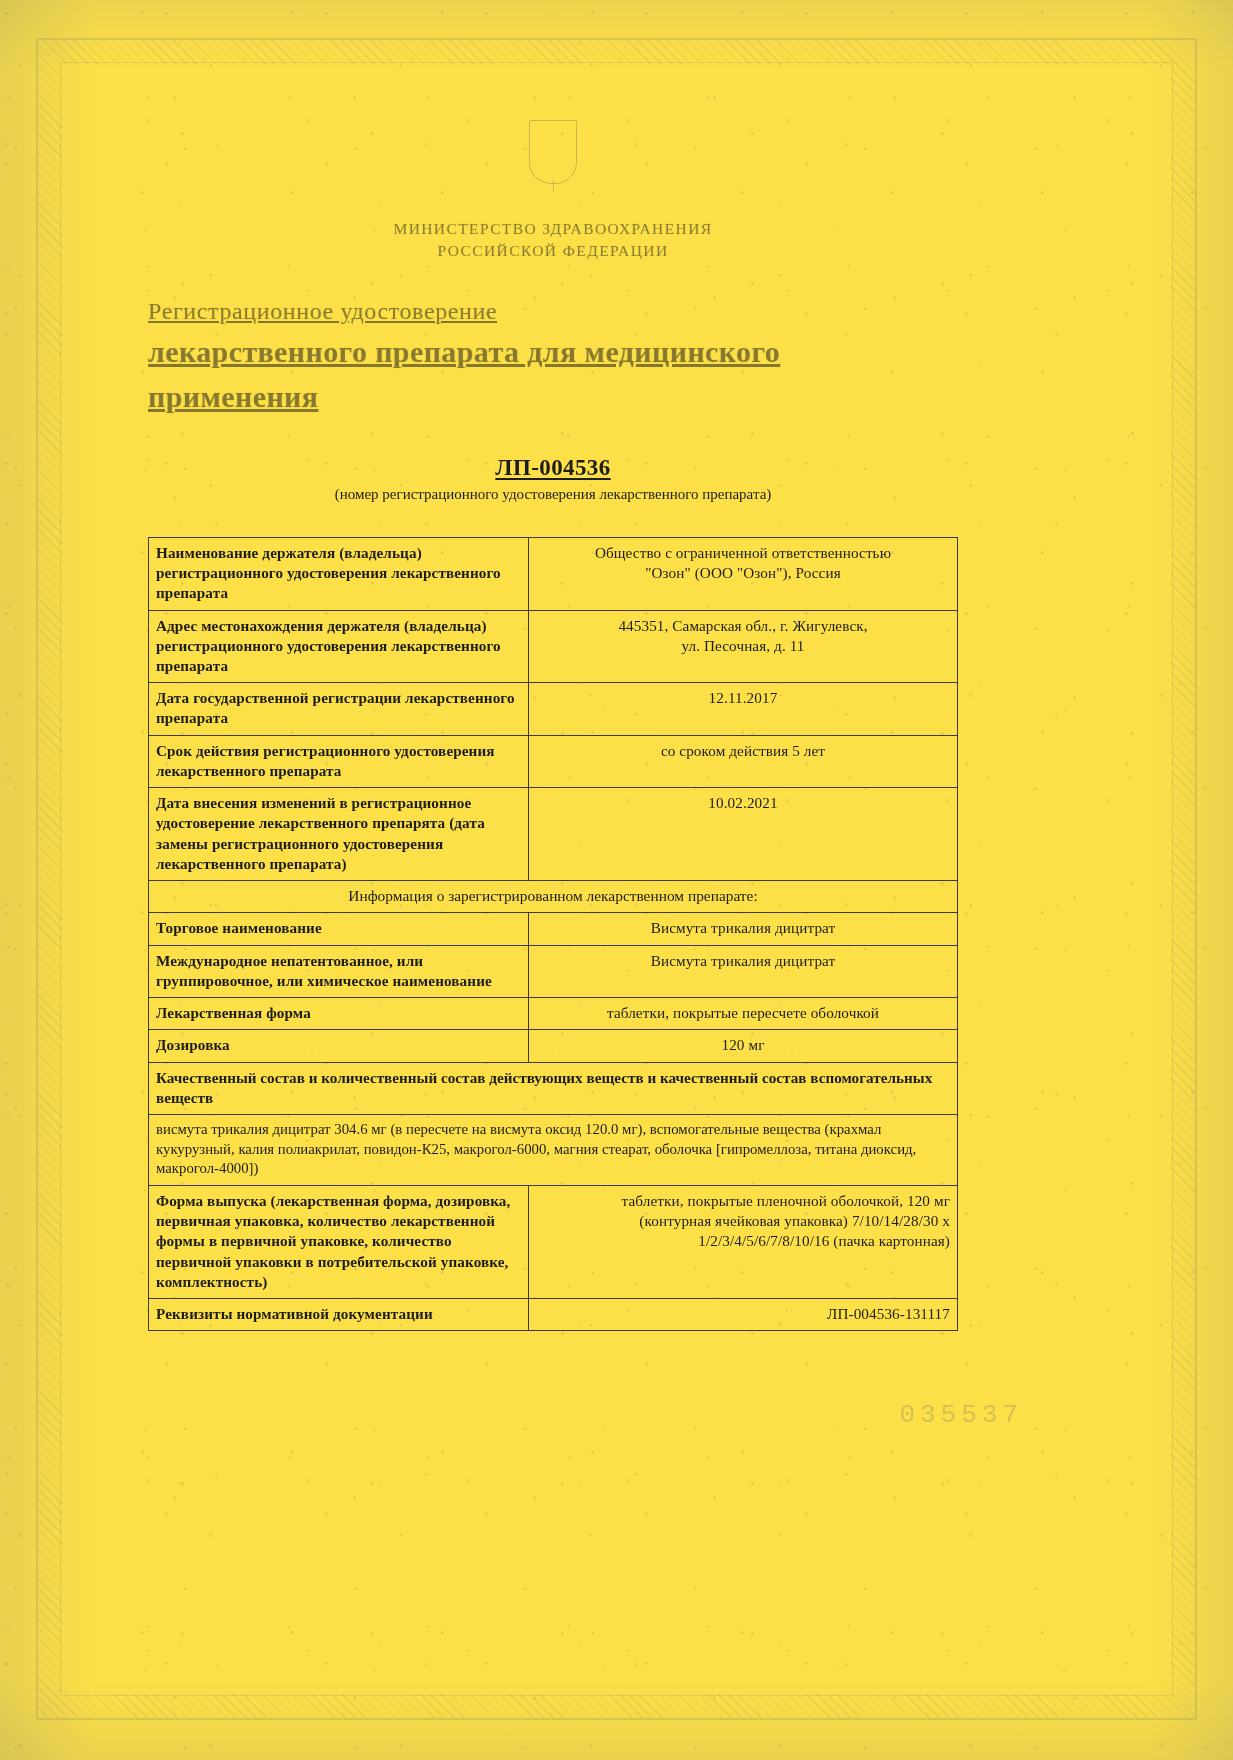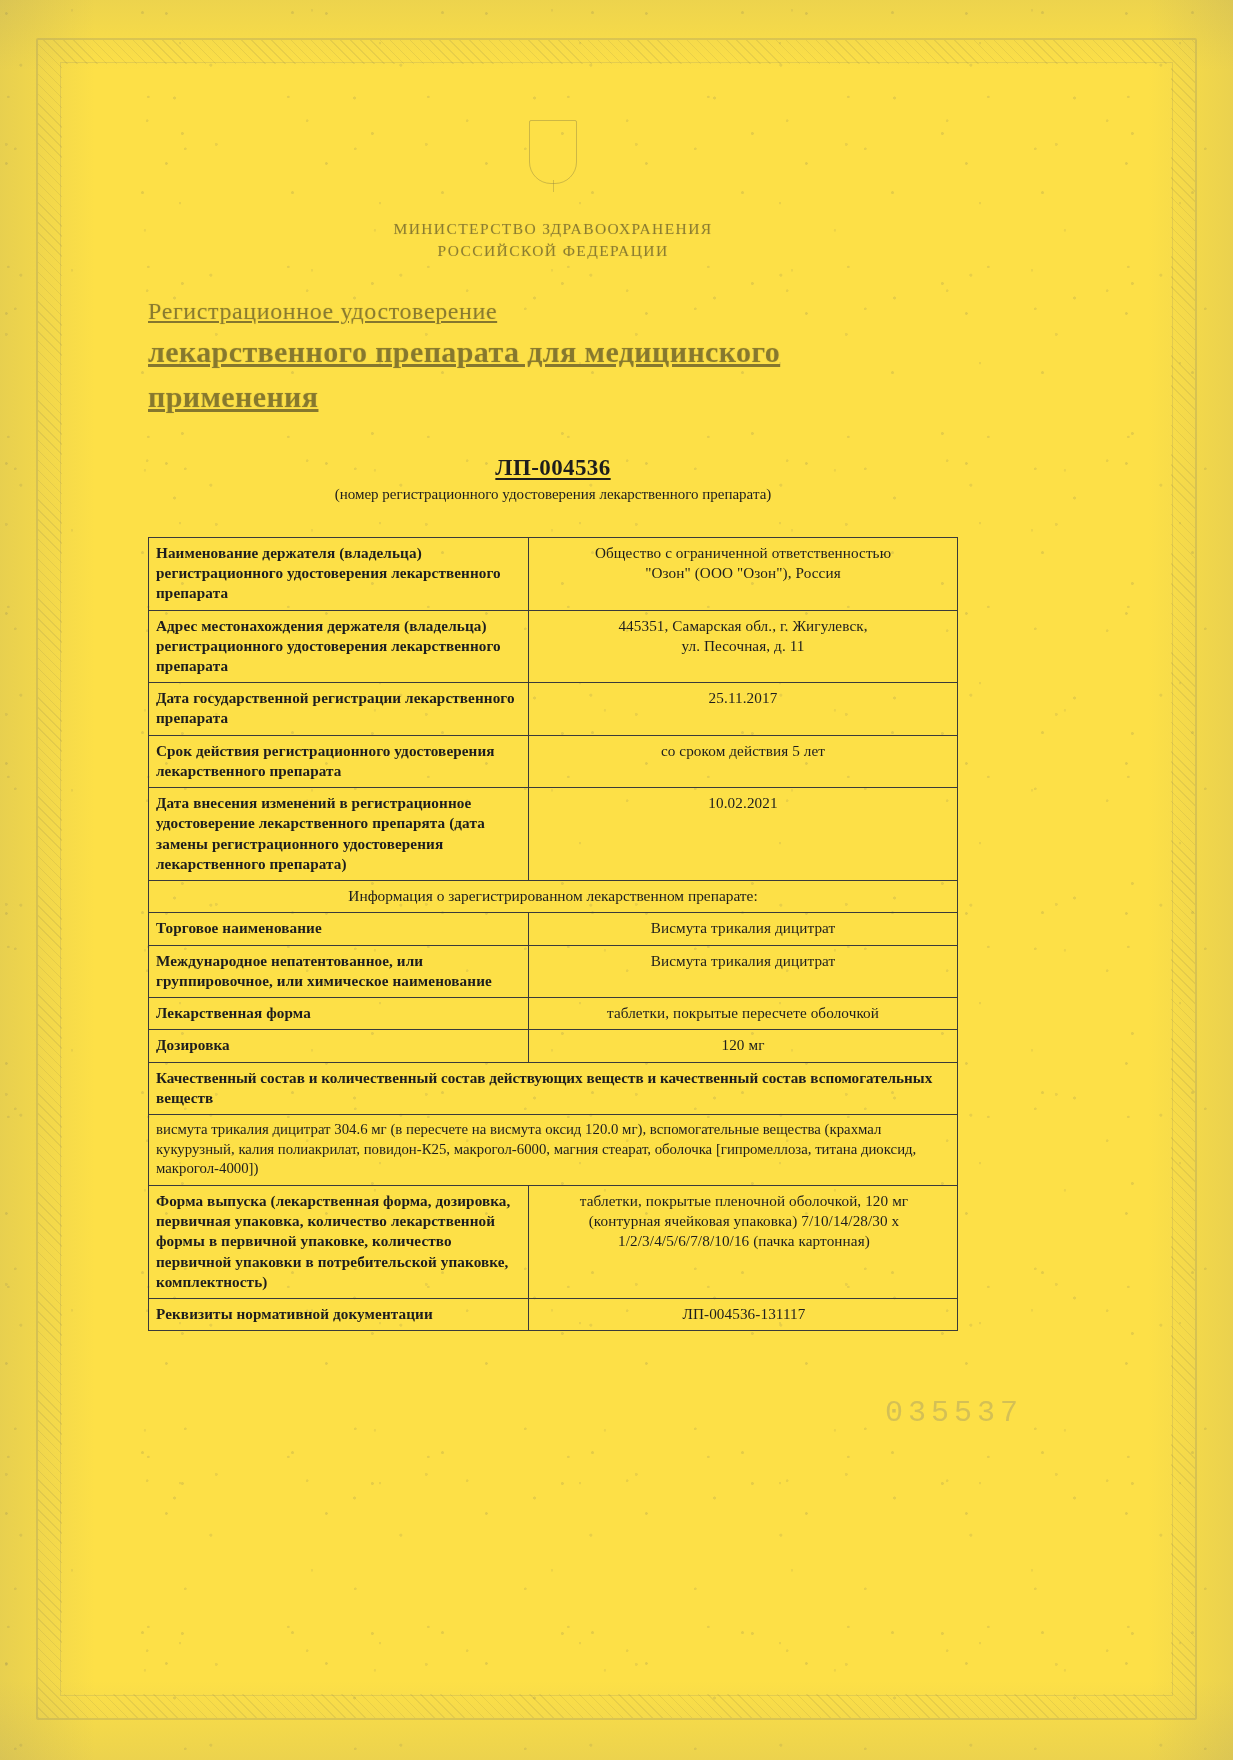--- a/index.html
+++ b/index.html
@@ -159,21 +159,21 @@
     width: 380px;
     font-weight: 700;
     letter-spacing: .1px;
   }
   td.value {
     text-align: center;
     vertical-align: middle;
     letter-spacing: .1px;
   }
   td.value.left {
-    text-align: center;
+    text-align: right;
     padding-left: 9px;
     font-family: Liberation Serif, serif;
   }
   td.section {
     text-align: center;
     font-weight: 400;
     font-size: 15.4px;
     padding: 6px 7px;
   }
   td.fullbold {
@@ -186,21 +186,21 @@
     line-height: 1.34;
     font-size: 14.8px;
   }
   .val-line { display: block; }
 
   
   .wm-digits {
     position: absolute;
     right: 210px;
     bottom: 330px;
-    font-size: 30px;
+    font-size: 26px;
     letter-spacing: 5px;
     color: rgba(120,120,120,.30);
     font-family: "Liberation Mono", "DejaVu Sans Mono", monospace;
   }
 </style>
 </head>
 <body>
 
 <div class="page">
 
@@ -245,21 +245,21 @@
         <tr>
           <td class="label">Адрес местонахождения держателя (владельца) регистрационного удостоверения лекарственного препарата</td>
           <td class="value">
             <span class="val-line">445351, Самарская обл., г. Жигулевск,</span>
             <span class="val-line">ул. Песочная, д. 11</span>
           </td>
         </tr>
 
         <tr>
           <td class="label">Дата государственной регистрации лекарственного препарата</td>
-          <td class="value">25.11.2017</td>
+          <td class="value">12.11.2017</td>
         </tr>
 
         <tr>
           <td class="label">Срок действия регистрационного удостоверения лекарственного препарата</td>
           <td class="value">со сроком действия 5 лет</td>
         </tr>
 
         <tr>
           <td class="label">Дата внесения изменений в регистрационное удостоверение лекарственного препарята (дата замены регистрационного удостоверения лекарственного препарата)</td>
           <td class="value">10.02.2021</td>

